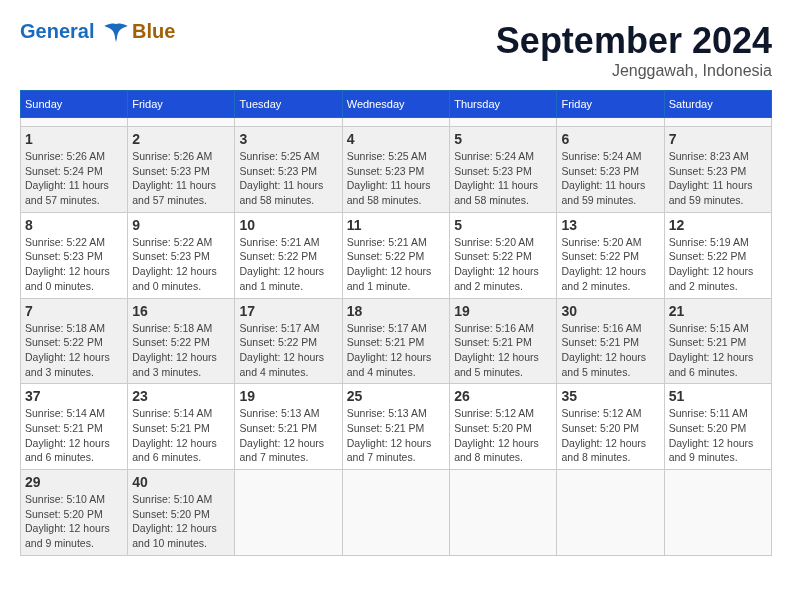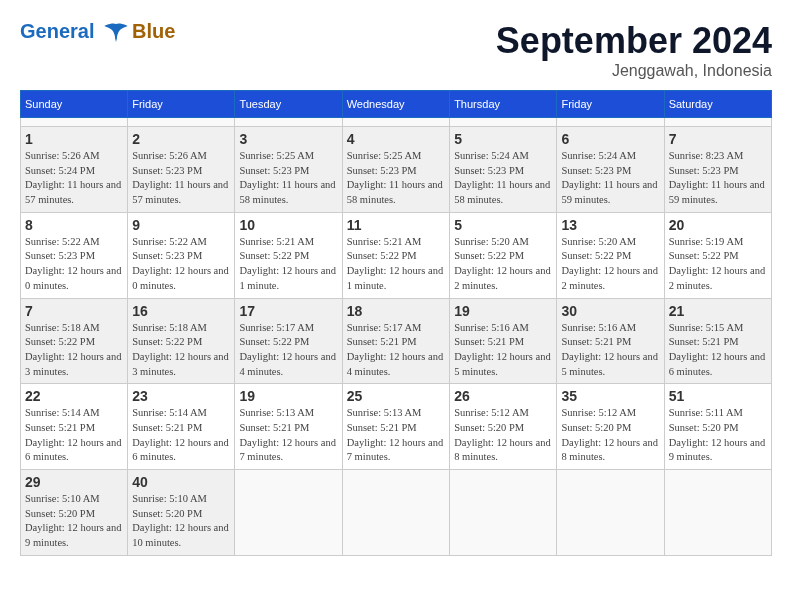--- a/index.html
+++ b/index.html
@@ -60,21 +60,20 @@
       font-size: 14px;
       font-weight: bold;
       color: #333;
       display: block;
       margin-bottom: 2px;
     }
     .day-info {
       color: #444;
       font-size: 10.5px;
       line-height: 1.4;
-      font-family: Liberation Serif, serif;
     }
     .row-shaded td {
       background-color: #f0f0f0;
     }
   </style>
 </head>
 <body>
 
 <div class="header">
   <div class="logo">
@@ -220,21 +219,21 @@
       </td>
         <td>
         <span class="day-number">13</span>
         <div class="day-info">
           <span>Sunrise: 5:20 AM</span><br>
           <span>Sunset: 5:22 PM</span><br>
           <span>Daylight: 12 hours and 2 minutes.</span>
         </div>
       </td>
         <td>
-        <span class="day-number">20</span>
+        <span class="day-number">12</span>
         <div class="day-info">
           <span>Sunrise: 5:19 AM</span><br>
           <span>Sunset: 5:22 PM</span><br>
           <span>Daylight: 12 hours and 2 minutes.</span>
         </div>
       </td>
       </tr>
       <tr class="row-shaded">
         <td>
         <span class="day-number">7</span>
@@ -288,21 +287,21 @@
         <span class="day-number">21</span>
         <div class="day-info">
           <span>Sunrise: 5:15 AM</span><br>
           <span>Sunset: 5:21 PM</span><br>
           <span>Daylight: 12 hours and 6 minutes.</span>
         </div>
       </td>
       </tr>
       <tr>
         <td>
-        <span class="day-number">22</span>
+        <span class="day-number">37</span>
         <div class="day-info">
           <span>Sunrise: 5:14 AM</span><br>
           <span>Sunset: 5:21 PM</span><br>
           <span>Daylight: 12 hours and 6 minutes.</span>
         </div>
       </td>
         <td>
         <span class="day-number">23</span>
         <div class="day-info">
           <span>Sunrise: 5:14 AM</span><br>

